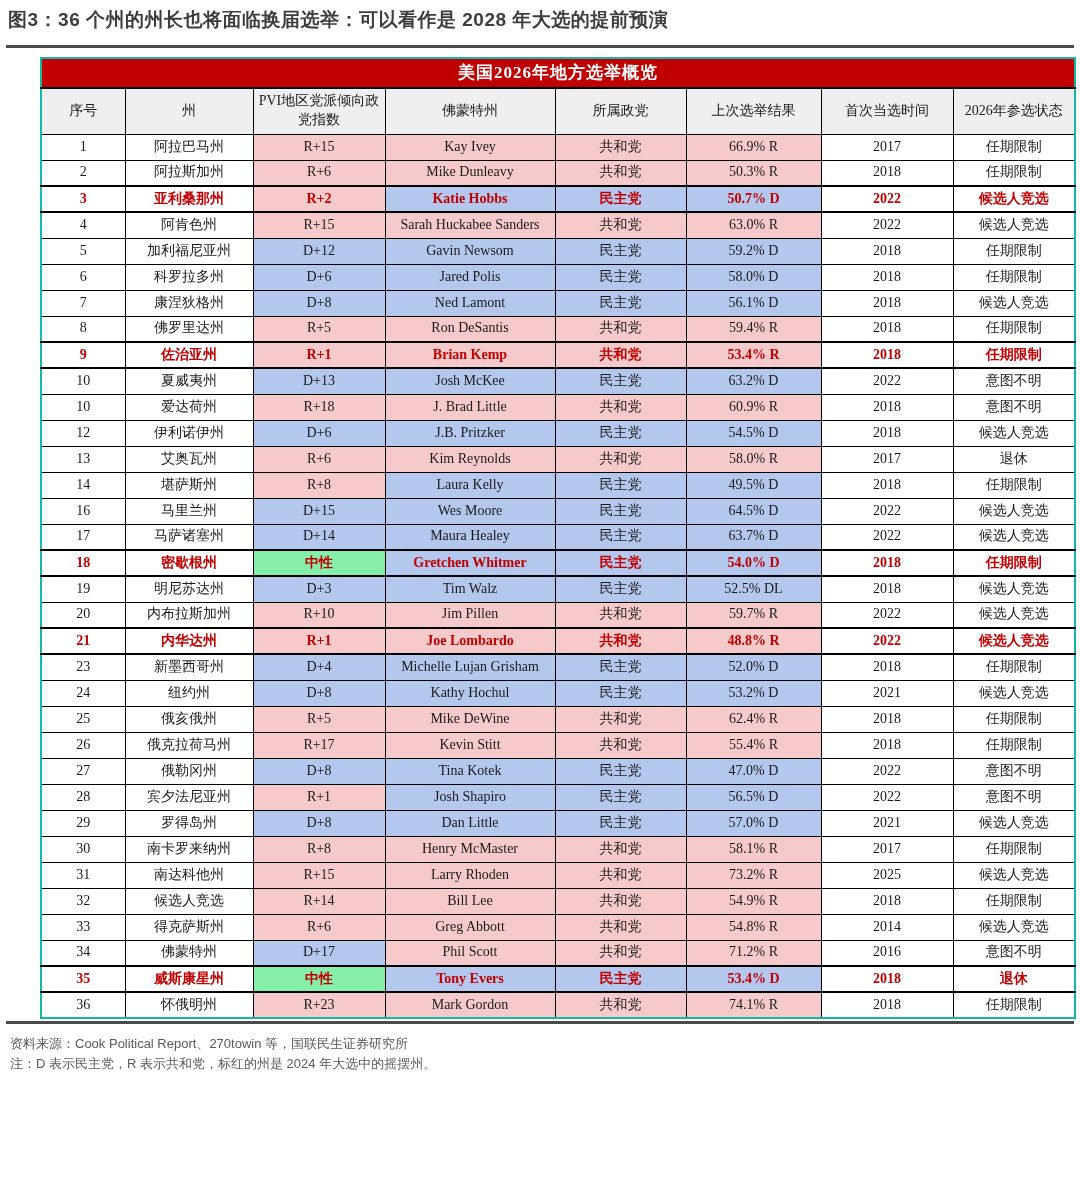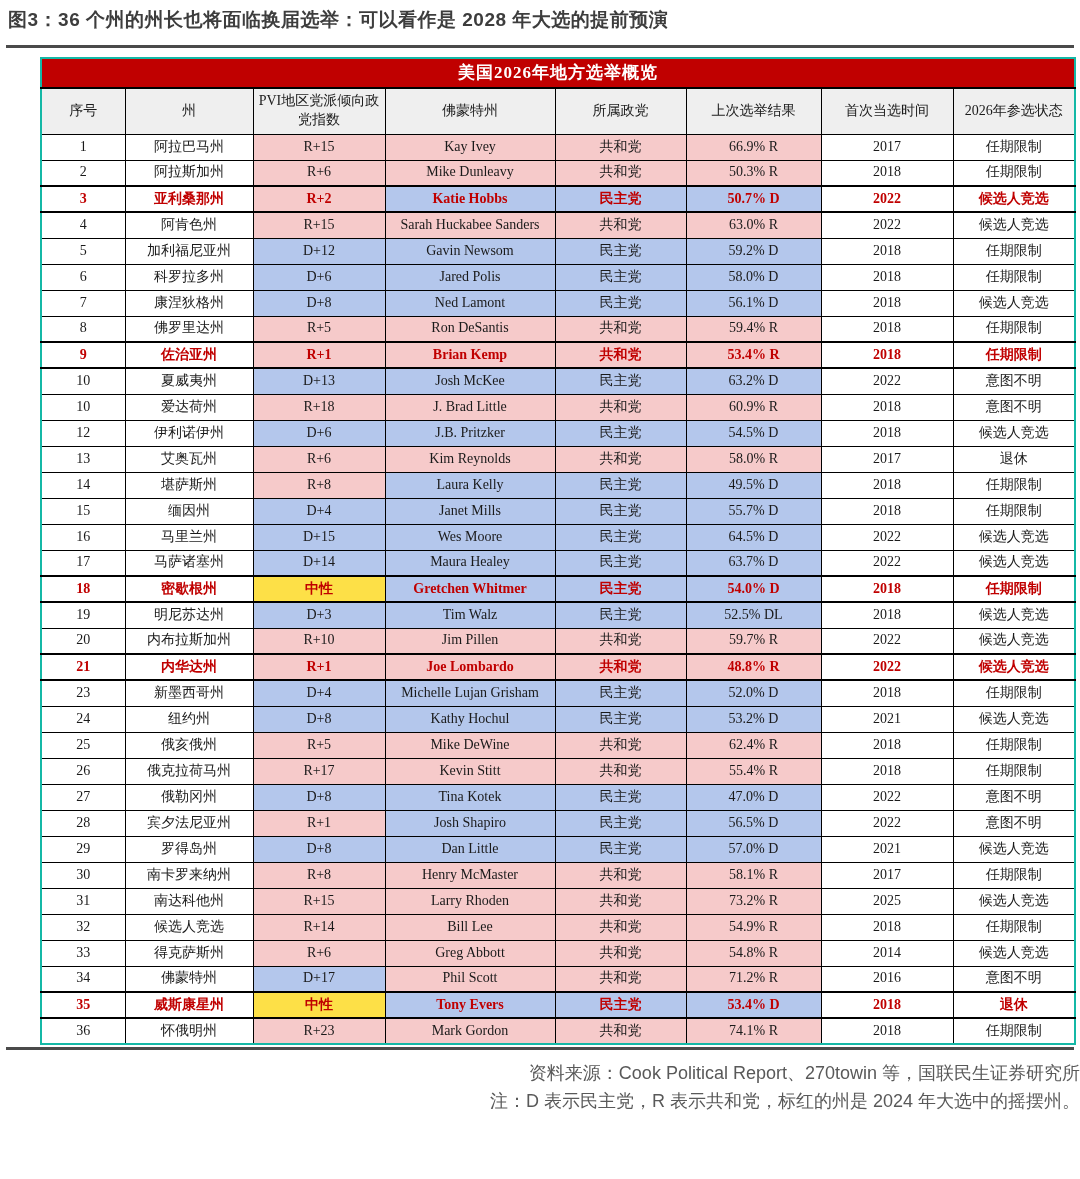--- a/index.html
+++ b/index.html
@@ -52,34 +52,33 @@
   }
   tr.header-row td {
     background: #efefef;
     height: 46px;
     font-size: 14px;
     border-bottom: 1.5px solid #000;
   }
   tr.data-row td { height: 26px; }
   td.pink { background: #f6caca; }
   td.blue { background: #b4c7ec; }
-  td.gray { background: #fde047; }
+  td.gray { background: #86efac; }
   tr.swing td {
     color: #c00000;
     font-weight: bold;
     border-top: 2.5px solid #000;
     border-bottom: 2.5px solid #000;
   }
   .footer-note {
     font-family: "Liberation Sans", "DejaVu Sans", sans-serif;
-    font-size: 18px;
+    font-size: 13px;
     color: #595959;
     margin: 10px 0 12px 10px;
     line-height: 1.55;
-    text-align: right;
   }
 </style>
 </head>
 <body>
 
 <div class="fig-heading">图3：36 个州的州长也将面临换届选举：可以看作是 2028 年大选的提前预演</div>
 <div class="rule"></div>
 
 <table class="gov-table">
   <colgroup>
@@ -241,30 +240,20 @@
         <td>14</td>
         <td>堪萨斯州</td>
         <td class="pink">R+8</td>
         <td class="blue">Laura Kelly</td>
         <td class="blue">民主党</td>
         <td class="blue">49.5% D</td>
         <td>2018</td>
         <td>任期限制</td>
       </tr>
       <tr class="data-row">
-        <td>15</td>
-        <td>缅因州</td>
-        <td class="blue">D+4</td>
-        <td class="blue">Janet Mills</td>
-        <td class="blue">民主党</td>
-        <td class="blue">55.7% D</td>
-        <td>2018</td>
-        <td>任期限制</td>
-      </tr>
-      <tr class="data-row">
         <td>16</td>
         <td>马里兰州</td>
         <td class="blue">D+15</td>
         <td class="blue">Wes Moore</td>
         <td class="blue">民主党</td>
         <td class="blue">64.5% D</td>
         <td>2022</td>
         <td>候选人竞选</td>
       </tr>
       <tr class="data-row">

